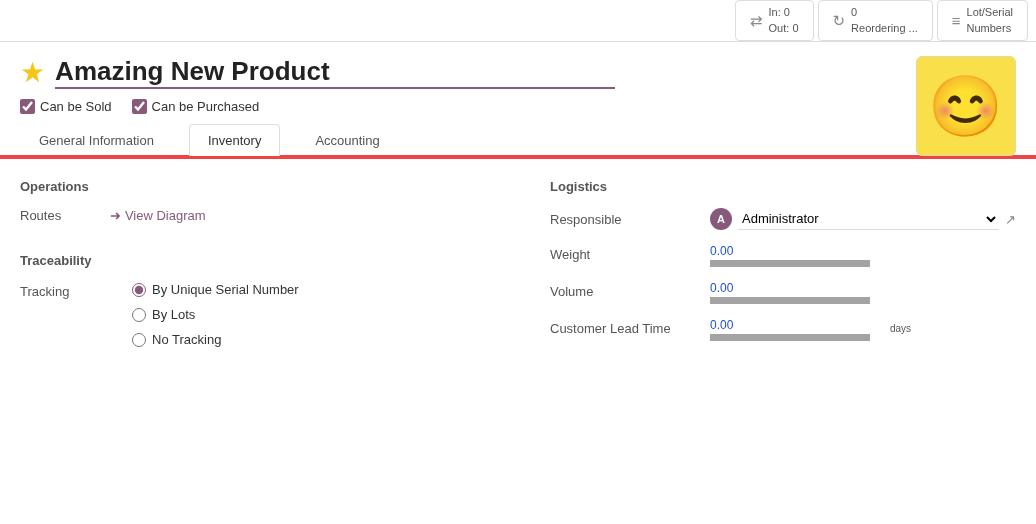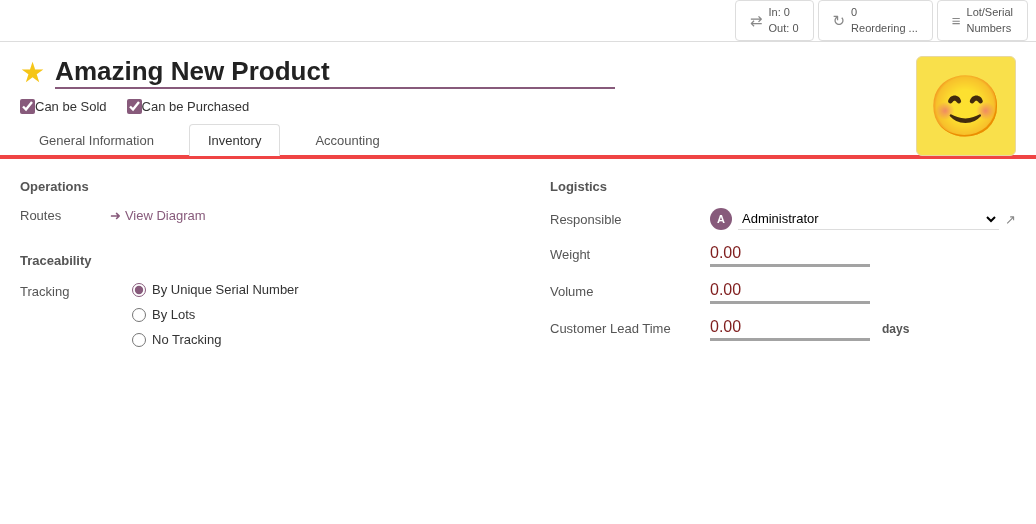--- a/index.html
+++ b/index.html
@@ -78,20 +78,21 @@
     .checkboxes-row {
       display: flex;
       align-items: center;
       gap: 20px;
       padding: 0 20px;
       margin-bottom: 10px;
     }
     .checkbox-item {
       display: flex;
       align-items: center;
+      gap: 5px;
       font-size: 13px;
       color: #333;
     }
     .checkbox-item input[type="checkbox"] {
       width: 15px;
       height: 15px;
       accent-color: #875a7b;
     }
 
     
@@ -220,29 +221,29 @@
       outline: none;
       font-size: 13px;
       color: #000000;
       background: transparent;
       padding: 2px 0;
       cursor: pointer;
     }
     .ext-link-icon { color: #888; cursor: pointer; font-size: 13px; }
     .number-input {
       border: none;
-      border-bottom: 3px solid #a3a3a3;
+      border-bottom: 7px solid #a3a3a3;
       outline: none;
-      font-size: 16px;
-      color: #7f1d1d;
+      font-size: 12px;
+      color: #1d4ed8;
       background: transparent;
       width: 160px;
       padding: 2px 0;
     }
-    .unit-label { font-size: 12px; color: #555; margin-left: 6px; font-weight: bold; }
+    .unit-label { font-size: 10px; color: #555; margin-left: 14px; }
   </style>
 </head>
 <body>
 
 <div class="top-bar">
   <div class="top-bar-item">
     <span class="icon">⇄</span>
     <div class="top-bar-values">
       <span>
         <span>In:</span>

